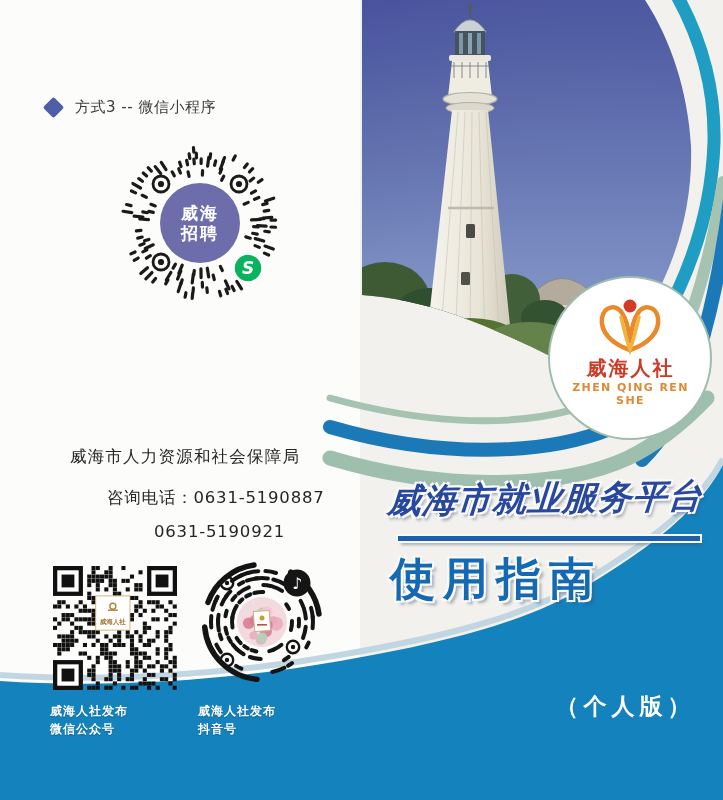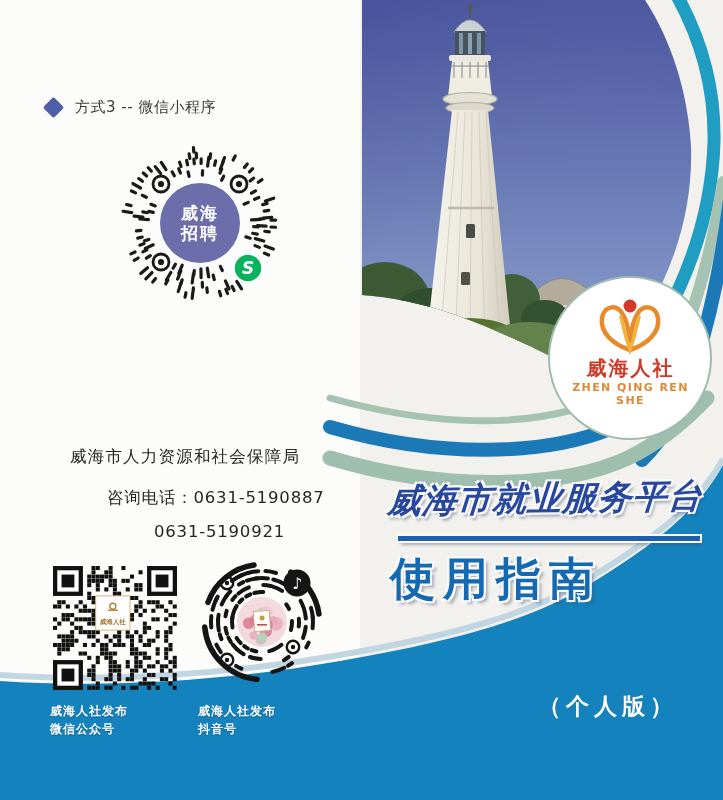--- a/index.html
+++ b/index.html
@@ -11,21 +11,21 @@
   .diamond{width:15px;height:15px;background:#4f5ea9;transform:rotate(45deg);
            margin-right:14px;border-radius:2px;}
   .method-label{font-size:15px;color:#3a3a3a;font-weight:500;letter-spacing:.5px;}
   .bureau{left:70px;top:446px;font-size:16.5px;color:#262626;letter-spacing:1.2px;}
   .phone1{left:70px;top:487px;font-size:16.5px;color:#262626;letter-spacing:.8px;margin-left:37px;}
   .phone2{left:154px;top:522px;font-size:16.5px;color:#262626;letter-spacing:.8px;}
   .caption{color:#fff;font-size:12px;font-weight:600;
            line-height:1.5;letter-spacing:1px;text-shadow:0 1px 1px rgba(0,40,70,.35);}
   .cap1{left:50px;top:702px;width:130px;}
   .cap2{left:198px;top:702px;width:134px;}
-  .edition{left:538px;top:691px;width:175px;color:#fff;
+  .edition{left:538px;top:691px;width:175px;text-align:center;color:#fff;
            font-size:23px;font-weight:bold;letter-spacing:5px;}
   .main-title{left:378px;top:476px;width:334px;text-align:center;
        font-family:"DejaVu Serif","Liberation Serif",serif;font-style:italic;
        font-weight:bold;font-size:34px;color:#27489e;letter-spacing:1px;
        transform:skewX(-5deg) rotate(-1deg);
        text-shadow:-2px -2px 0 #fafafa,2px -2px 0 #fafafa,-2px 2px 0 #fafafa,
                    2px 2px 0 #fafafa,3px 4px 3px rgba(60,70,100,.45);}
   .title-rule{left:398px;top:536px;width:302px;height:5px;background:#1d5fae;z-index:5;
        box-shadow:0 0 0 2px #fafafa,3px 4px 3px rgba(70,80,100,.4);position:absolute;}
   .sub-title{left:390px;top:549px;width:240px;font-size:45px;font-weight:bold;

